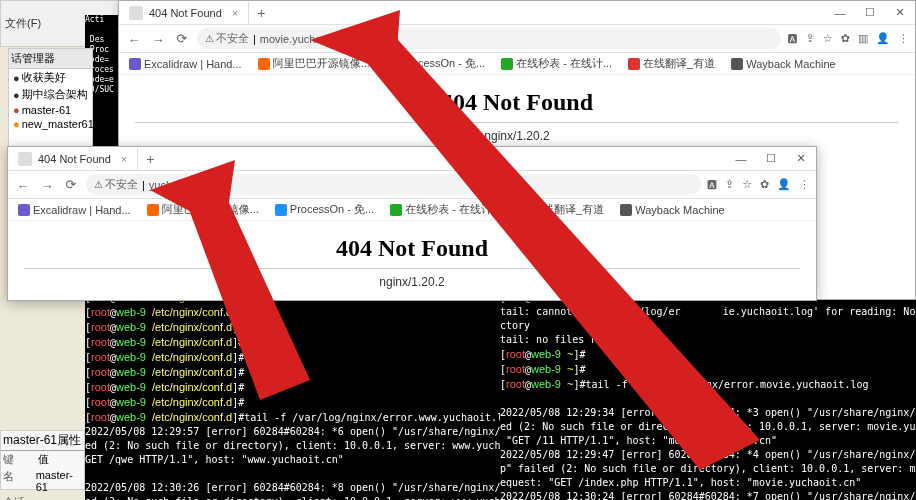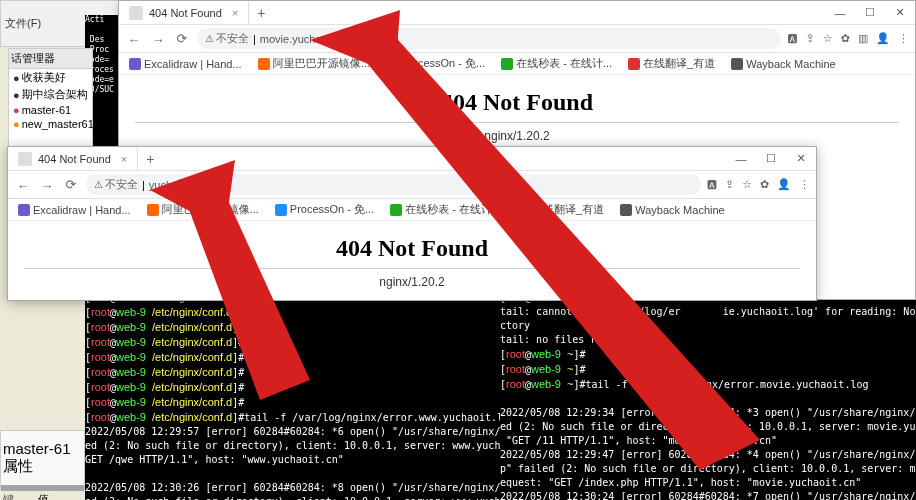--- a/index.html
+++ b/index.html
@@ -99,21 +99,21 @@
         <span>master-61</span>
       </div>
       <div class="tree-item">
         <span style="color:#f80">●</span>
         <span>new_master61</span>
       </div>
     </div>
 </div>
 
 <div class="prop-panel">
-  <div style="font-size:15px;padding:9px 2px;border-bottom:6px solid #a3a3a3">master-61属性</div>
+  <div style="font-size:12px;padding:1px 2px;border-bottom:1px solid #a3a3a3">master-61属性</div>
   <div id="props">
       <div class="prop-row">
         <span class="prop-key">键</span>
         <span class="prop-val">值</span>
       </div>
       <div class="prop-row">
         <span class="prop-key">名</span>
         <span class="prop-val">master-61</span>
       </div>
       <div class="prop-row">

